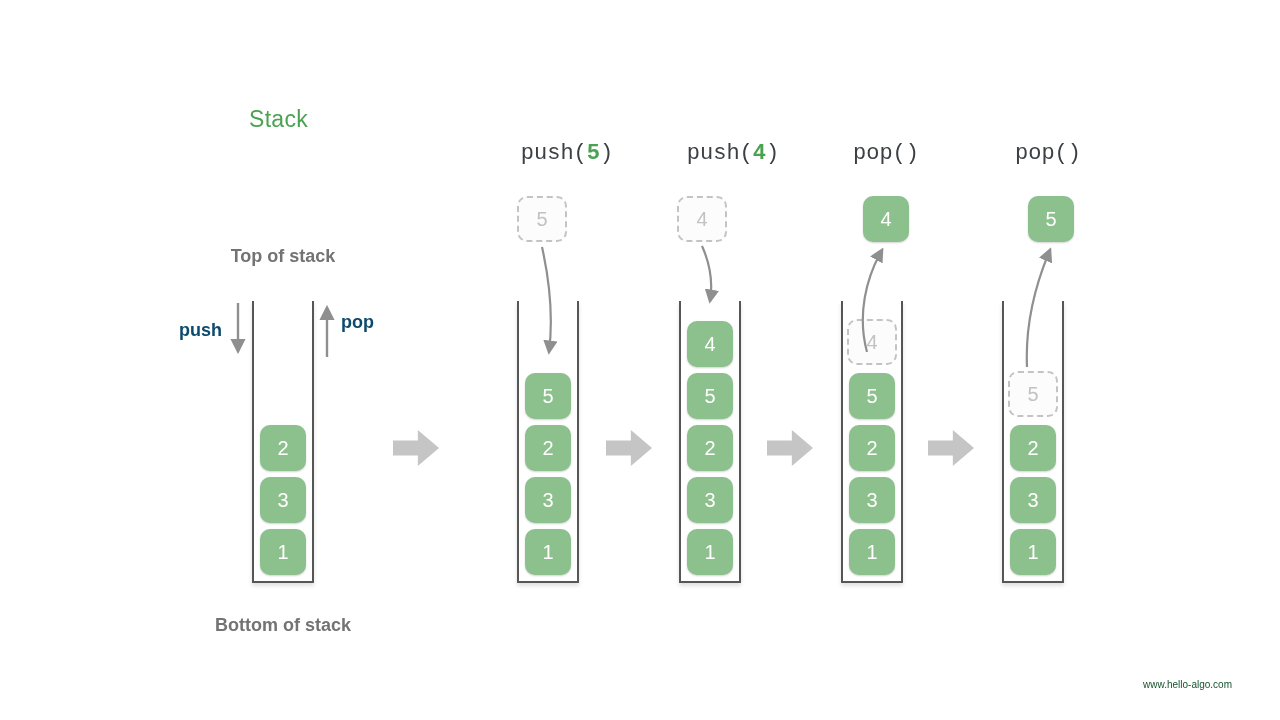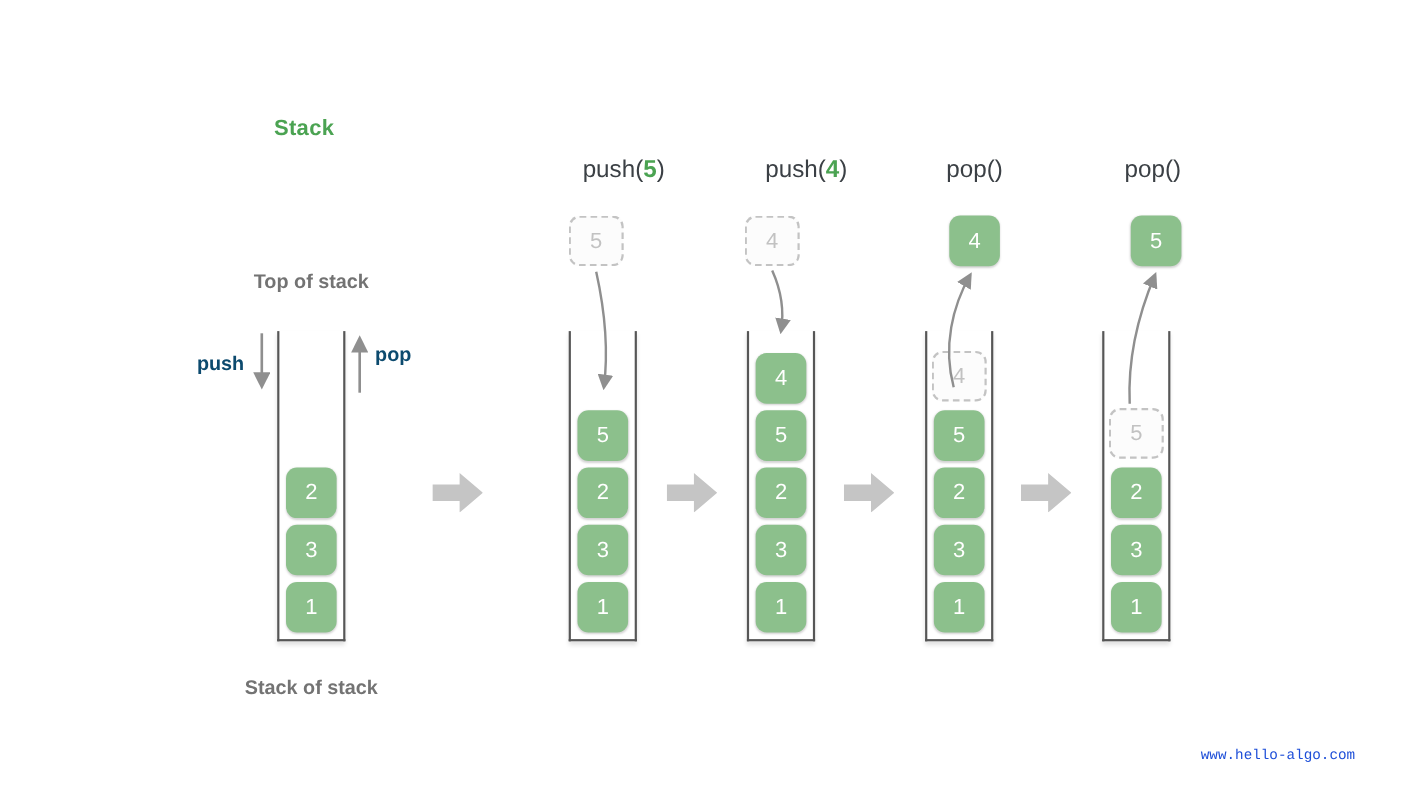--- a/index.html
+++ b/index.html
@@ -2,36 +2,36 @@
 <html><head>
 <meta charset="utf-8">
 <style>
   html,body{margin:0;padding:0;background:#ffffff;}
   .canvas{
     position:relative;width:1280px;height:720px;background:#ffffff;
     font-family:"Liberation Sans",sans-serif;overflow:hidden;
   }
   .title{
     position:absolute;left:249px;top:106px;
-    font-size:20px;font-weight:700;color:#4BA352;letter-spacing:.3px;
+    font-size:23px;font-weight:400;color:#4BA352;letter-spacing:.3px;
   }
   .caption{
     position:absolute;width:200px;text-align:center;
     font-size:18px;font-weight:700;color:#737373;
   }
   .cap-top{left:183px;top:246px;}
   .cap-bottom{left:183px;top:615px;}
   .side-label{
     position:absolute;font-size:18px;font-weight:700;color:#0c4a6e;
   }
   .lbl-push{left:130px;top:320px;width:92px;text-align:right;}
   .lbl-pop{left:341px;top:312px;}
   .op-label{
     position:absolute;top:141px;width:200px;text-align:center;
-    font-family:Liberation Sans, sans-serif;
+    font-family:Liberation Mono, monospace;
     font-size:22px;color:#3B4045;white-space:pre;
   }
   .op-label .arg{color:#4BA352;font-weight:700;}
   .op-0{left:467px;} .op-1{left:633px;} .op-2{left:786px;} .op-3{left:948px;}
 
   .stack-container{
     position:absolute;top:301px;width:62px;height:282px;box-sizing:border-box;
     border-left:2px solid #565656;border-right:2px solid #565656;border-bottom:2px solid #565656;
     background:#ffffff;box-shadow:0 3px 4px rgba(0,0,0,0.12);
   }
@@ -66,32 +66,32 @@
   .arrow-layer{position:absolute;left:0;top:0;width:1280px;height:720px;z-index:2;pointer-events:none;}
 
   .block-arrow{
     position:absolute;top:430px;width:46px;height:36px;background:#C5C5C5;
     clip-path:polygon(0 29%,54% 29%,54% 0,100% 50%,54% 100%,54% 71%,0 71%);
   }
   .ba-0{left:393px;} .ba-1{left:606px;} .ba-2{left:767px;} .ba-3{left:928px;}
 
   .watermark{
     position:absolute;right:48px;top:679px;
-    font-family:Liberation Mono, monospace;
-    font-size:13px;color:#1d4ed8;
+    font-family:Liberation Sans, sans-serif;
+    font-size:10px;color:#14532d;
   }
 </style>
 </head>
 <body>
 
 <div class="canvas">
 
   <div class="title">Stack</div>
   <div class="caption cap-top">Top of stack</div>
-  <div class="caption cap-bottom">Stack of stack</div>
+  <div class="caption cap-bottom">Bottom of stack</div>
   <div class="side-label lbl-push">push</div>
   <div class="side-label lbl-pop">pop</div>
 
   <div class="op-label op-0"><span>push(</span><span class="arg">5</span><span>)</span></div>
   <div class="op-label op-1"><span>push(</span><span class="arg">4</span><span>)</span></div>
   <div class="op-label op-2"><span>pop()</span></div>
   <div class="op-label op-3"><span>pop()</span></div>
 
   <svg class="arrow-layer" viewBox="0 0 1280 720">
     <defs>

